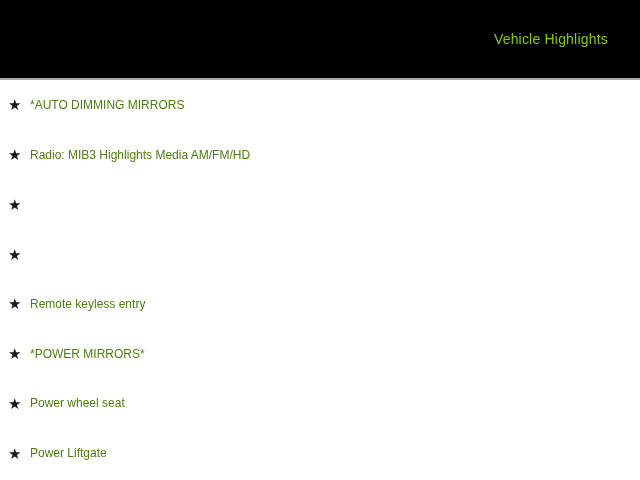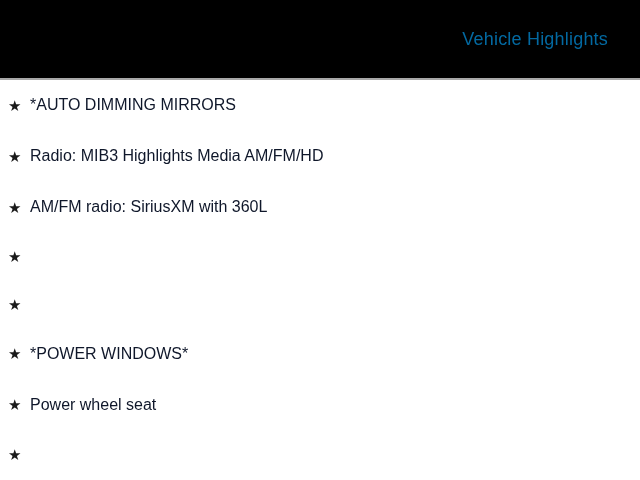--- a/index.html
+++ b/index.html
@@ -18,22 +18,22 @@
       width: 640px;
       height: 80px;
       background: #000000;
       border-bottom: 2px solid #a8a8a8;
       display: flex;
       align-items: center;
       justify-content: flex-end;
       padding-right: 32px;
     }
     .header-title {
-      color: #0369a1;
-      font-size: 18px;
+      color: #84cc16;
+      font-size: 14px;
       letter-spacing: 0.2px;
     }
     .highlights-list {
       box-sizing: border-box;
       width: 640px;
       height: 398px;
       display: flex;
       flex-direction: column;
       padding-left: 8px;
     }
@@ -44,22 +44,22 @@
     }
     .star {
       display: inline-block;
       width: 22px;
       font-size: 15px;
       color: #1a1a1a;
       line-height: 1;
       flex: 0 0 22px;
     }
     .label {
-      font-size: 16px;
-      color: #0f172a;
+      font-size: 12px;
+      color: #4d7c0f;
       white-space: nowrap;
     }
   </style>
 </head>
 <body>
 
 <div class="header">
   <span class="header-title">Vehicle Highlights</span>
 </div>
 
@@ -67,32 +67,33 @@
   <div class="item">
     <span class="star">★</span>
     <span class="label">*AUTO DIMMING MIRRORS</span>
   </div>
   <div class="item">
     <span class="star">★</span>
     <span class="label">Radio: MIB3 Highlights Media AM/FM/HD</span>
   </div>
   <div class="item">
     <span class="star">★</span>
-    <span class="label">AM/FM radio: SiriusXM with 360L</span>
   </div>
   <div class="item">
     <span class="star">★</span>
   </div>
   <div class="item">
     <span class="star">★</span>
+    <span class="label">Remote keyless entry</span>
   </div>
   <div class="item">
     <span class="star">★</span>
-    <span class="label">*POWER WINDOWS*</span>
+    <span class="label">*POWER MIRRORS*</span>
   </div>
   <div class="item">
     <span class="star">★</span>
     <span class="label">Power wheel seat</span>
   </div>
   <div class="item">
     <span class="star">★</span>
+    <span class="label">Power Liftgate</span>
   </div>
 </div>
 
 </body></html>

